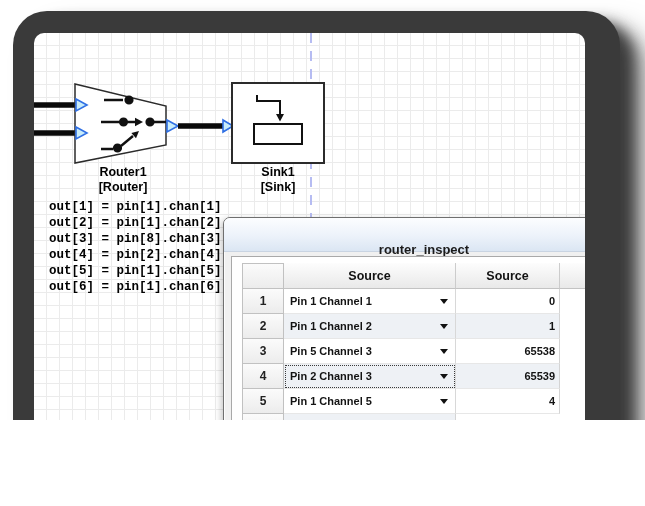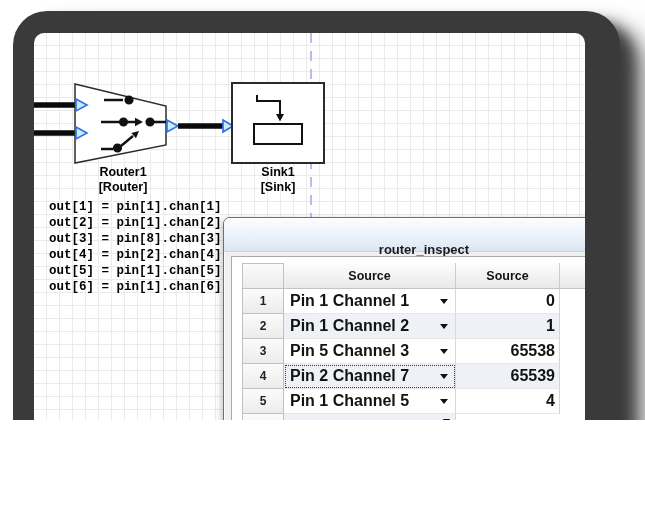--- a/index.html
+++ b/index.html
@@ -26,21 +26,21 @@
           box-shadow:inset 0 0 0 1px rgba(255,255,255,.8), -2px 2px 6px rgba(0,0,0,.22);}
   .titlebar{height:33px;display:flex;align-items:center;gap:24px;padding:0 11px;
             background:linear-gradient(#fcfdff,#ecf2fa 55%,#dbe6f3);
             border-radius:6px 6px 0 0;border-bottom:1px solid #c9d4e2;flex-direction:column;}
   .title{font-size:13px;font-weight:700;color:#1b1b1b;}
   .panel{position:absolute;left:7px;top:38px;right:-2px;bottom:-2px;background:#fff;
          border:1px solid #a9a9a9;padding-left:8px;}
   .tbl{position:absolute;left:10px;top:6px;display:grid;
        grid-template-columns:42px 172px 104px 40px;grid-template-rows:26px repeat(6,25px);}
   .cell{box-sizing:border-box;display:flex;align-items:center;color:#131313;
-        font-size:16px;font-weight:700;}
+        font-size:11px;font-weight:700;}
   .h{justify-content:center;background:linear-gradient(#fdfdfd,#e9e9e9);
      border-right:1px solid #cccccc;border-bottom:1px solid #c3c3c3;font-size:12.5px;}
   .numh,.rn{justify-content:center;background:linear-gradient(#fbfbfb,#ececec);
             border:1px solid #c1c1c1;font-size:12px;color:#222;}
   .rn{margin-top:-1px;}
   .src{position:relative;padding-left:6px;background:#fff;
        border-right:1px solid #d8d8d8;border-bottom:1px solid #e7e7e7;}
   .val{justify-content:flex-end;padding-right:4px;background:#fff;
        border-right:1px solid #d4d4d4;border-bottom:1px solid #e7e7e7;}
   .even{background:#eef1f5;}
@@ -153,21 +153,21 @@
             <div class="cell rn">3</div>
             <div class="cell src">
               <span>Pin 5 Channel 3</span>
               <span class="arrow"></span>
             </div>
             <div class="cell val">65538</div>
             <div class="cell blank"></div>
 
             <div class="cell rn">4</div>
             <div class="cell src even focus">
-              <span>Pin 2 Channel 7</span>
+              <span>Pin 2 Channel 3</span>
               <span class="arrow"></span>
             </div>
             <div class="cell val even">65539</div>
             <div class="cell blank"></div>
 
             <div class="cell rn">5</div>
             <div class="cell src">
               <span>Pin 1 Channel 5</span>
               <span class="arrow"></span>
             </div>

